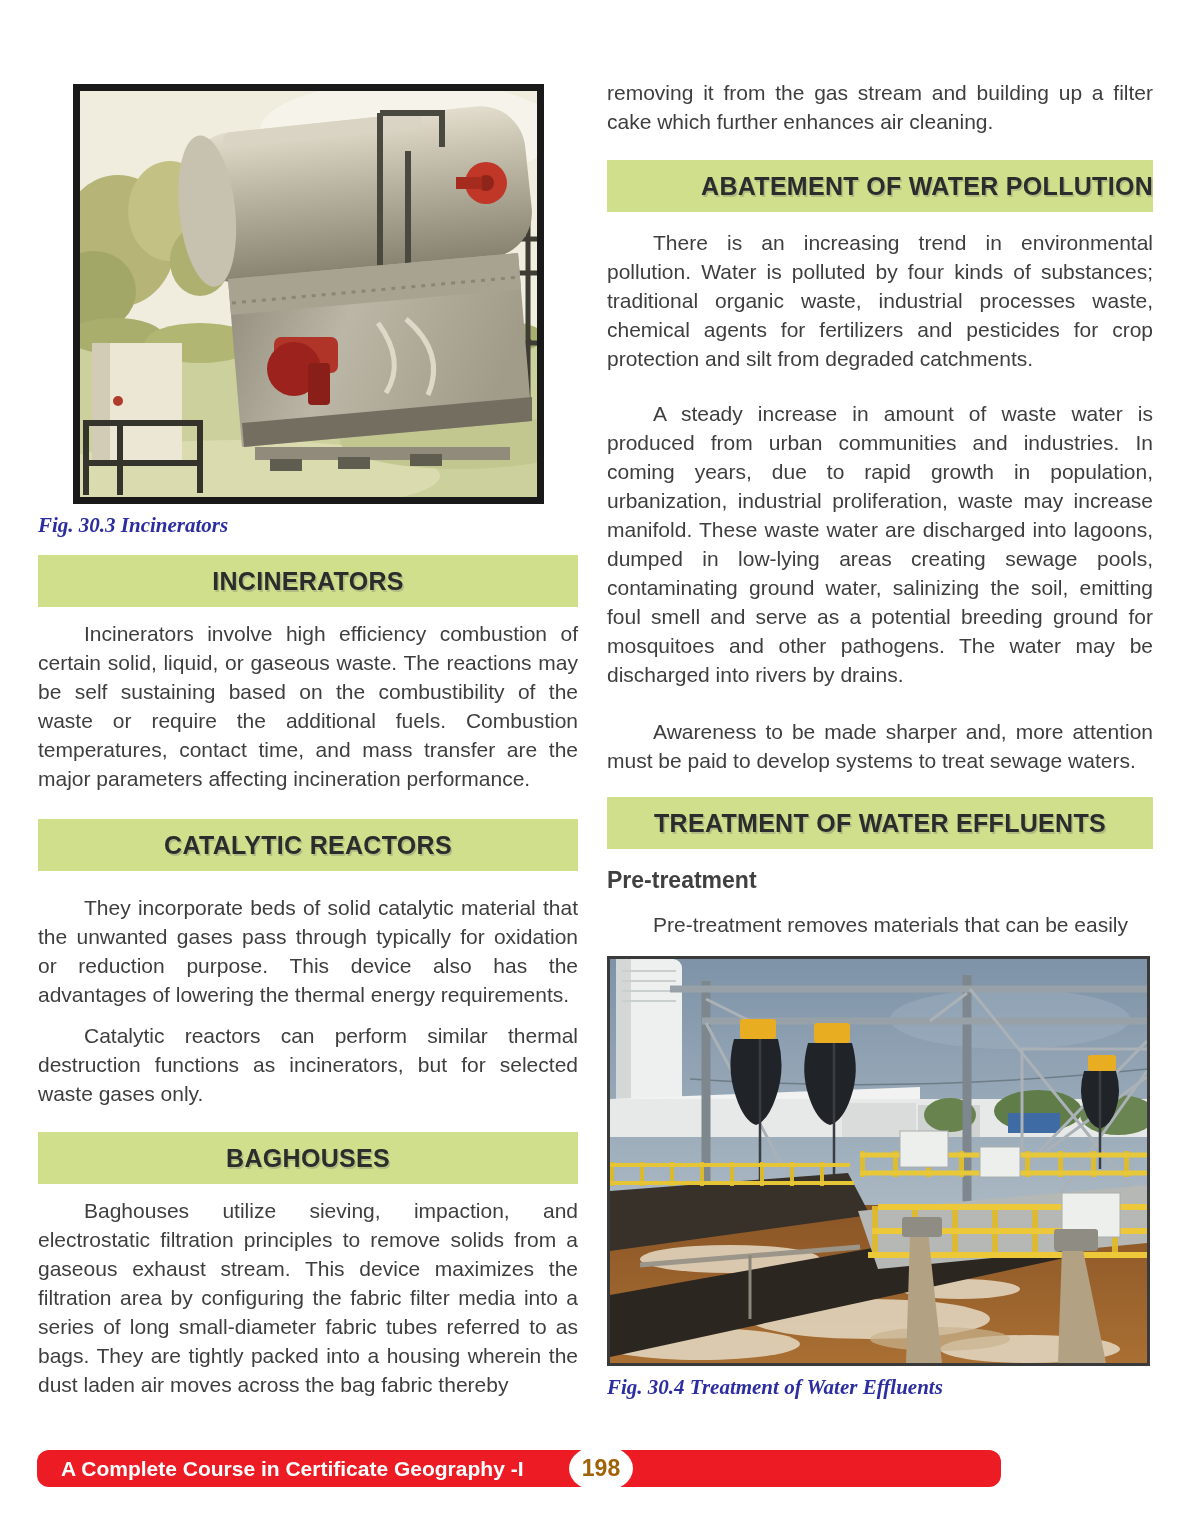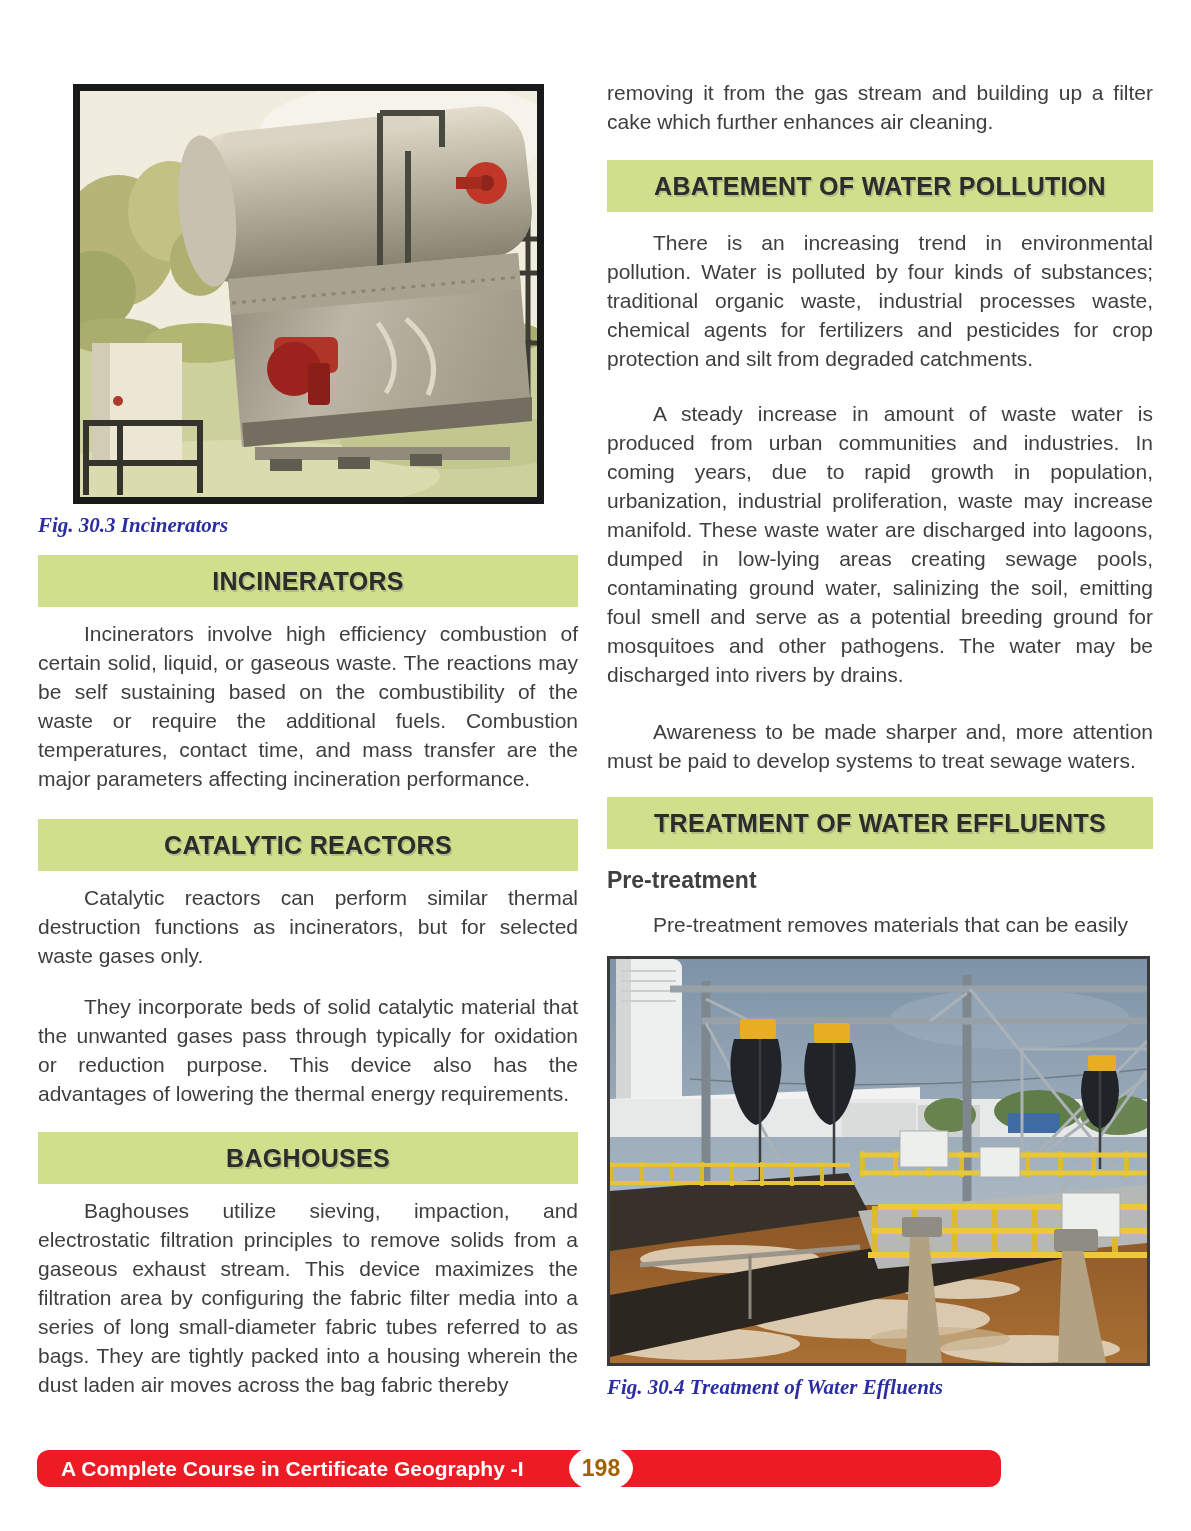--- a/index.html
+++ b/index.html
@@ -113,32 +113,32 @@
           </g>
         </svg>
       </div>
       <figcaption class="caption">Fig. 30.3 Incinerators</figcaption>
     </figure>
 
     <div class="banner" style="margin-top:17px;">INCINERATORS</div>
     <p class="para" style="margin-top:12px;">Incinerators involve high efficiency combustion of certain solid, liquid, or gaseous waste. The reactions may be self sustaining based on the combustibility of the waste or require the additional fuels. Combustion temperatures, contact time, and mass transfer are the major parameters affecting incineration performance.</p>
 
     <div class="banner" style="margin-top:26px;">CATALYTIC REACTORS</div>
+    <p class="para" style="margin-top:22px;">They incorporate beds of solid catalytic material that the unwanted gases pass through typically for oxidation or reduction purpose. This device also has the advantages of lowering the thermal energy requirements.</p>
     <p class="para" style="margin-top:12px;">Catalytic reactors can perform similar thermal destruction functions as incinerators, but for selected waste gases only.</p>
-    <p class="para" style="margin-top:22px;">They incorporate beds of solid catalytic material that the unwanted gases pass through typically for oxidation or reduction purpose. This device also has the advantages of lowering the thermal energy requirements.</p>
 
     <div class="banner" style="margin-top:24px;">BAGHOUSES</div>
     <p class="para" style="margin-top:12px;">Baghouses utilize sieving, impaction, and electrostatic filtration principles to remove solids from a gaseous exhaust stream. This device maximizes the filtration area by configuring the fabric filter media into a series of long small-diameter fabric tubes referred to as bags. They are tightly packed into a housing wherein the dust laden air moves across the bag fabric thereby</p>
   </div>
 
   <div class="col col-right">
 
     <p class="para noindent" style="margin-top:78px;">removing it from the gas stream and building up a filter cake which further enhances air cleaning.</p>
 
-    <div class="banner" style="margin-top:24px;">ABATEMENT OF WATER POLLUTION</div>
+    <div class="banner" style="margin-top:24px;text-align:right;">ABATEMENT OF WATER POLLUTION</div>
     <p class="para" style="margin-top:16px;">There is an increasing trend in environmental pollution. Water is polluted by four kinds of substances; traditional organic waste, industrial processes waste, chemical agents for fertilizers and pesticides for crop protection and silt from degraded catchments.</p>
     <p class="para" style="margin-top:26px;">A steady increase in amount of waste water is produced from urban communities and industries. In coming years, due to rapid growth in population, urbanization, industrial proliferation, waste may increase manifold. These waste water are discharged into lagoons, dumped in low-lying areas creating sewage pools, contaminating ground water, salinizing the soil, emitting foul smell and serve as a potential breeding ground for mosquitoes and other pathogens. The water may be discharged into rivers by drains.</p>
     <p class="para" style="margin-top:28px;">Awareness to be made sharper and, more attention must be paid to develop systems to treat sewage waters.</p>
 
     <div class="banner" style="margin-top:22px;">TREATMENT OF WATER EFFLUENTS</div>
     <div class="subhead">Pre-treatment</div>
     <p class="para" style="margin-top:16px;">Pre-treatment removes materials that can be easily</p>
 
     <figure style="margin:0;">
       <div class="photo-frame2">

